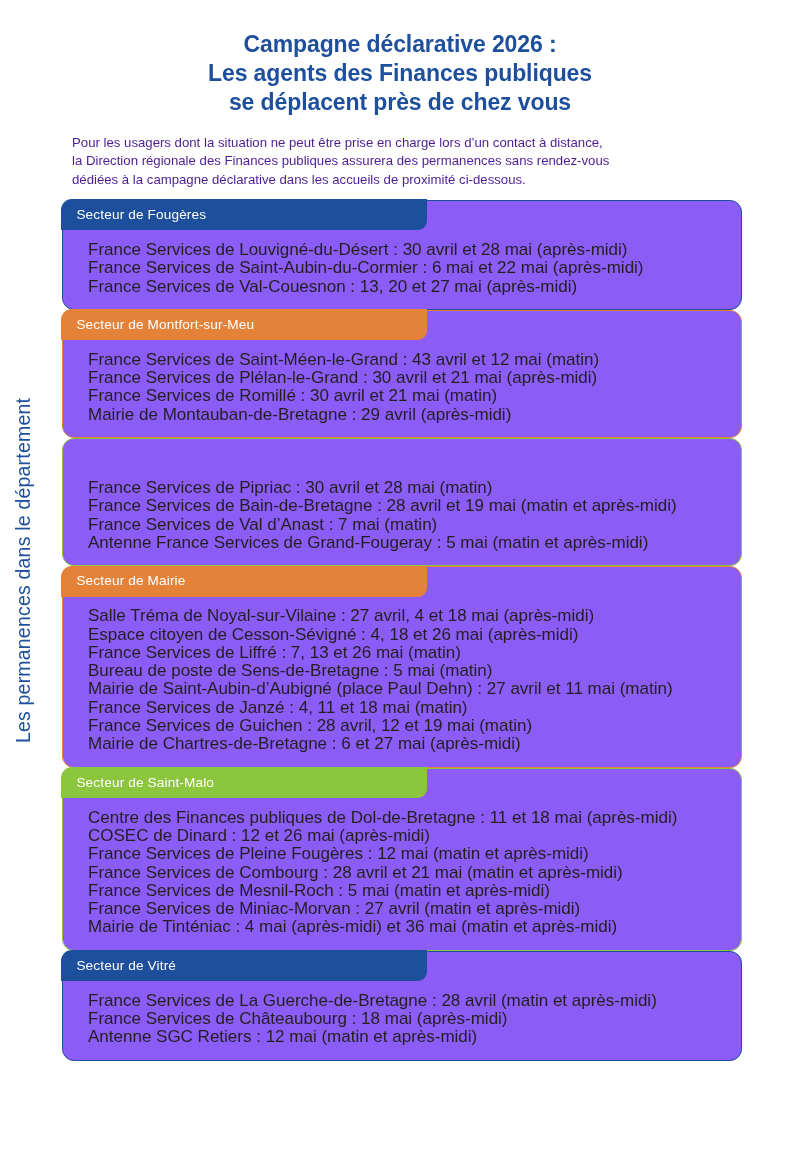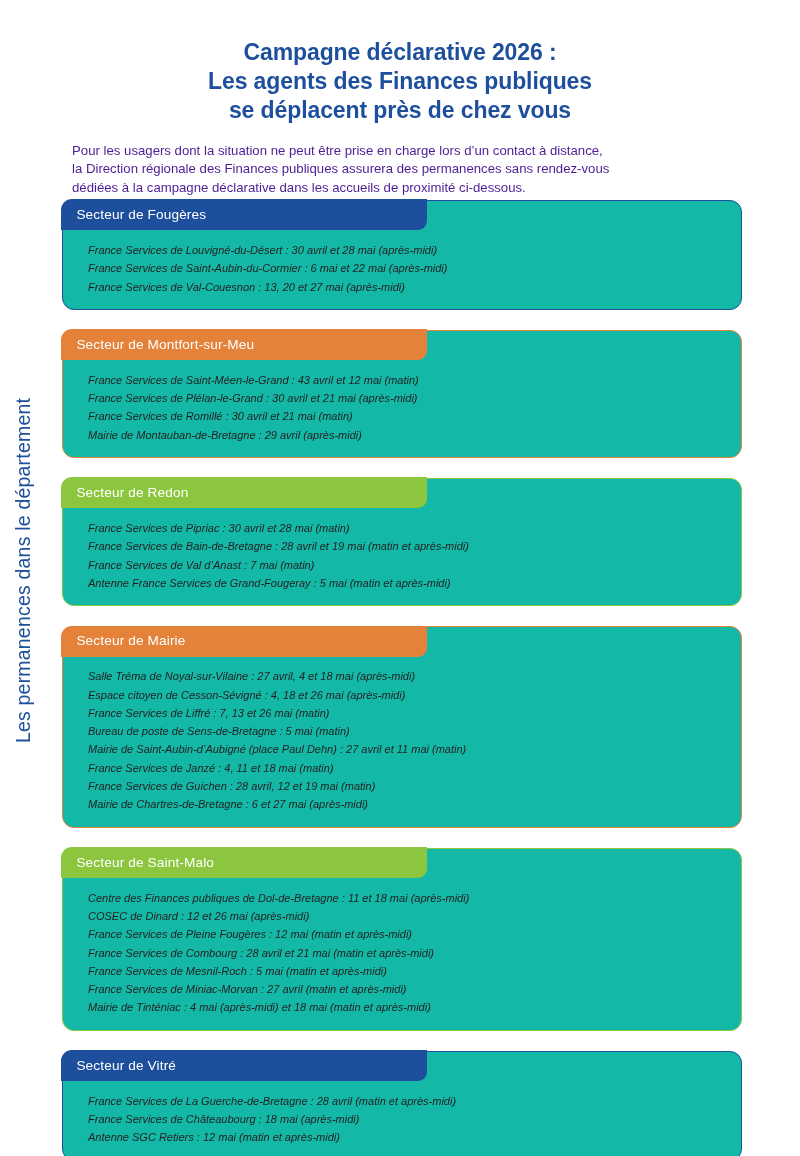--- a/index.html
+++ b/index.html
@@ -20,21 +20,21 @@
   
   .page {
     position: relative;
     width: 800px;
     height: 1156px;
     box-sizing: border-box;
   }
 
   
   .title-block {
-    padding-top: 38px;
+    padding-top: 30px;
     text-align: center;
   }
   .title-line {
     color: #1d4f9c;
     font-weight: bold;
     font-size: 23px;
     line-height: 29px;
     letter-spacing: -0.1px;
   }
 
@@ -71,24 +71,23 @@
   .sections {
     position: absolute;
     left: 62px;
     top: 200px;
     width: 680px;
   }
 
   
   .section {
     position: relative;
-    margin-bottom: 20px;
     border: 1.6px solid #1d4f9c;
     border-radius: 12px;
-    background: #14b8a6;
+    background: #8b5cf6;
     box-sizing: border-box;
   }
   .section.is-blue   { border-color: #1d4f9c; }
   .section.is-orange { border-color: #e5823a; }
   .section.is-green  { border-color: #8cc63f; }
 
   .section-tab {
     position: absolute;
     left: -1.6px;
     top: -1.6px;
@@ -109,25 +108,24 @@
     color: #ffffff;
     font-size: 13.6px;
     line-height: 1;
     letter-spacing: 0.15px;
   }
 
   .section-body {
     padding: 40px 16px 13px 25px;
   }
   .entry {
-    font-size: 11px;
+    font-size: 17px;
     line-height: 18.3px;
     color: #231f20;
     white-space: nowrap;
-    font-style: italic;
   }
 </style>
 </head>
 <body>
 
 <div class="page">
 
   <div class="title-block">
     <div class="title-line">Campagne déclarative 2026 :</div>
     <div class="title-line">Les agents des Finances publiques</div>
@@ -160,23 +158,20 @@
           <span class="section-tab-label">Secteur de Montfort-sur-Meu</span>
         </div>
         <div class="section-body">
           <div class="entry">France Services de Saint-Méen-le-Grand : 43 avril et 12 mai (matin)</div>
           <div class="entry">France Services de Plélan-le-Grand : 30 avril et 21 mai (après-midi)</div>
           <div class="entry">France Services de Romillé : 30 avril et 21 mai (matin)</div>
           <div class="entry">Mairie de Montauban-de-Bretagne : 29 avril (après-midi)</div>
         </div>
       </div>
       <div class="section is-green">
-        <div class="section-tab">
-          <span class="section-tab-label">Secteur de Redon</span>
-        </div>
         <div class="section-body">
           <div class="entry">France Services de Pipriac : 30 avril et 28 mai (matin)</div>
           <div class="entry">France Services de Bain-de-Bretagne : 28 avril et 19 mai (matin et après-midi)</div>
           <div class="entry">France Services de Val d’Anast : 7 mai (matin)</div>
           <div class="entry">Antenne France Services de Grand-Fougeray : 5 mai (matin et après-midi)</div>
         </div>
       </div>
       <div class="section is-orange">
         <div class="section-tab">
           <span class="section-tab-label">Secteur de Mairie</span>
@@ -196,21 +191,21 @@
         <div class="section-tab">
           <span class="section-tab-label">Secteur de Saint-Malo</span>
         </div>
         <div class="section-body">
           <div class="entry">Centre des Finances publiques de Dol-de-Bretagne : 11 et 18 mai (après-midi)</div>
           <div class="entry">COSEC de Dinard : 12 et 26 mai (après-midi)</div>
           <div class="entry">France Services de Pleine Fougères : 12 mai (matin et après-midi)</div>
           <div class="entry">France Services de Combourg : 28 avril et 21 mai (matin et après-midi)</div>
           <div class="entry">France Services de Mesnil-Roch : 5 mai (matin et après-midi)</div>
           <div class="entry">France Services de Miniac-Morvan : 27 avril (matin et après-midi)</div>
-          <div class="entry">Mairie de Tinténiac : 4 mai (après-midi) et 18 mai (matin et après-midi)</div>
+          <div class="entry">Mairie de Tinténiac : 4 mai (après-midi) et 36 mai (matin et après-midi)</div>
         </div>
       </div>
       <div class="section is-blue">
         <div class="section-tab">
           <span class="section-tab-label">Secteur de Vitré</span>
         </div>
         <div class="section-body">
           <div class="entry">France Services de La Guerche-de-Bretagne : 28 avril (matin et après-midi)</div>
           <div class="entry">France Services de Châteaubourg : 18 mai (après-midi)</div>
           <div class="entry">Antenne SGC Retiers : 12 mai (matin et après-midi)</div>

